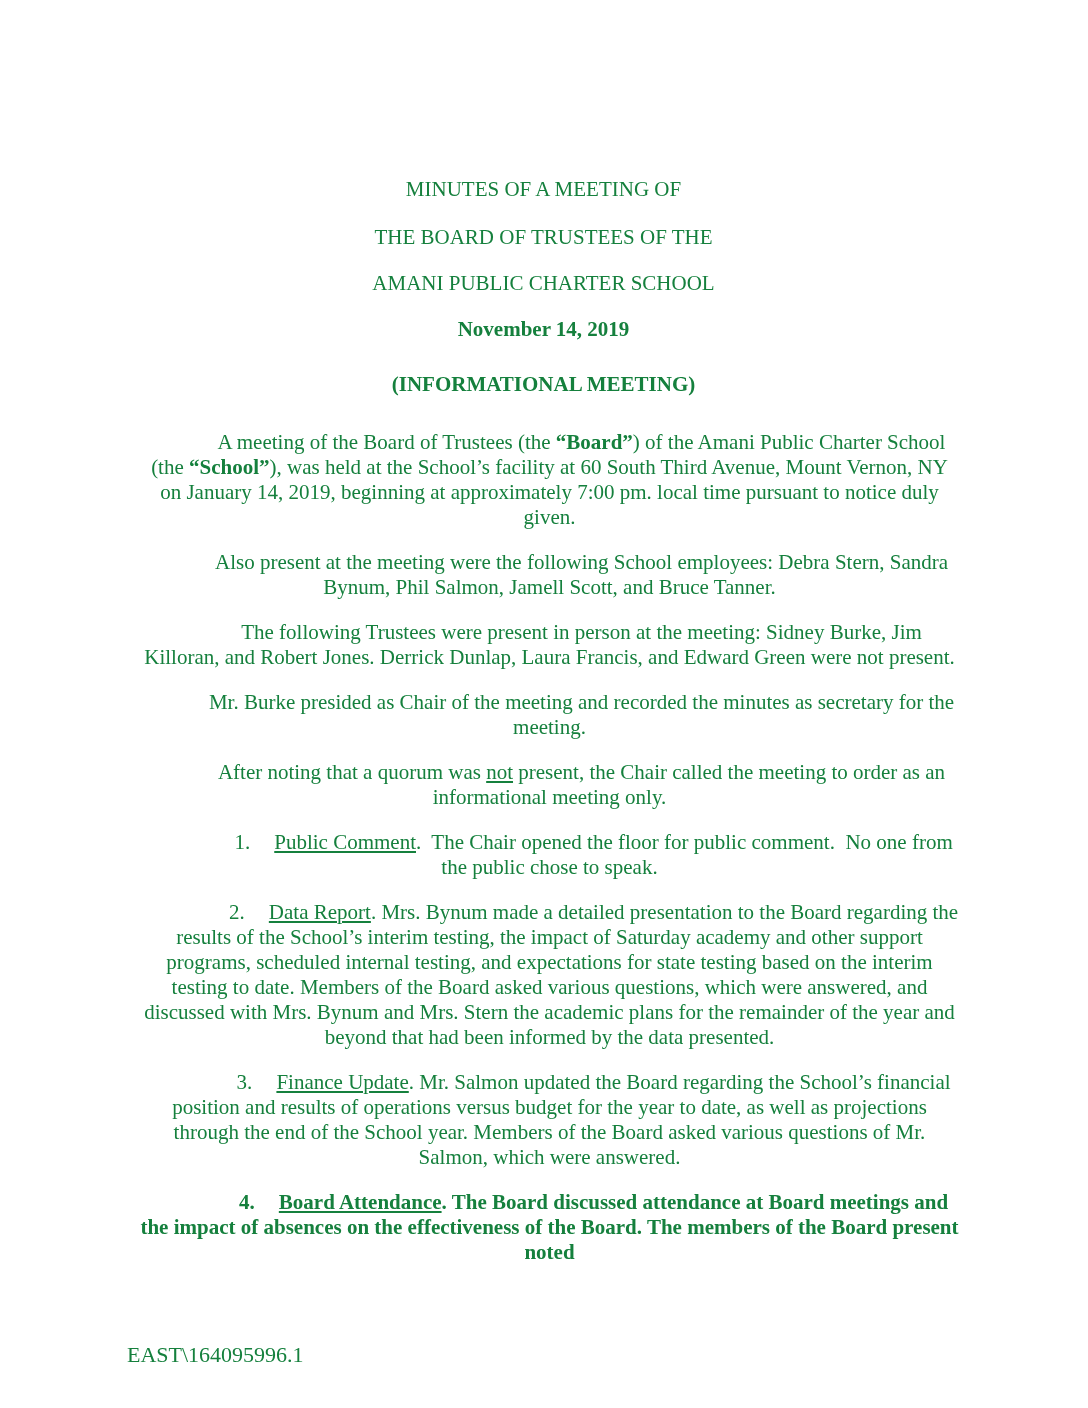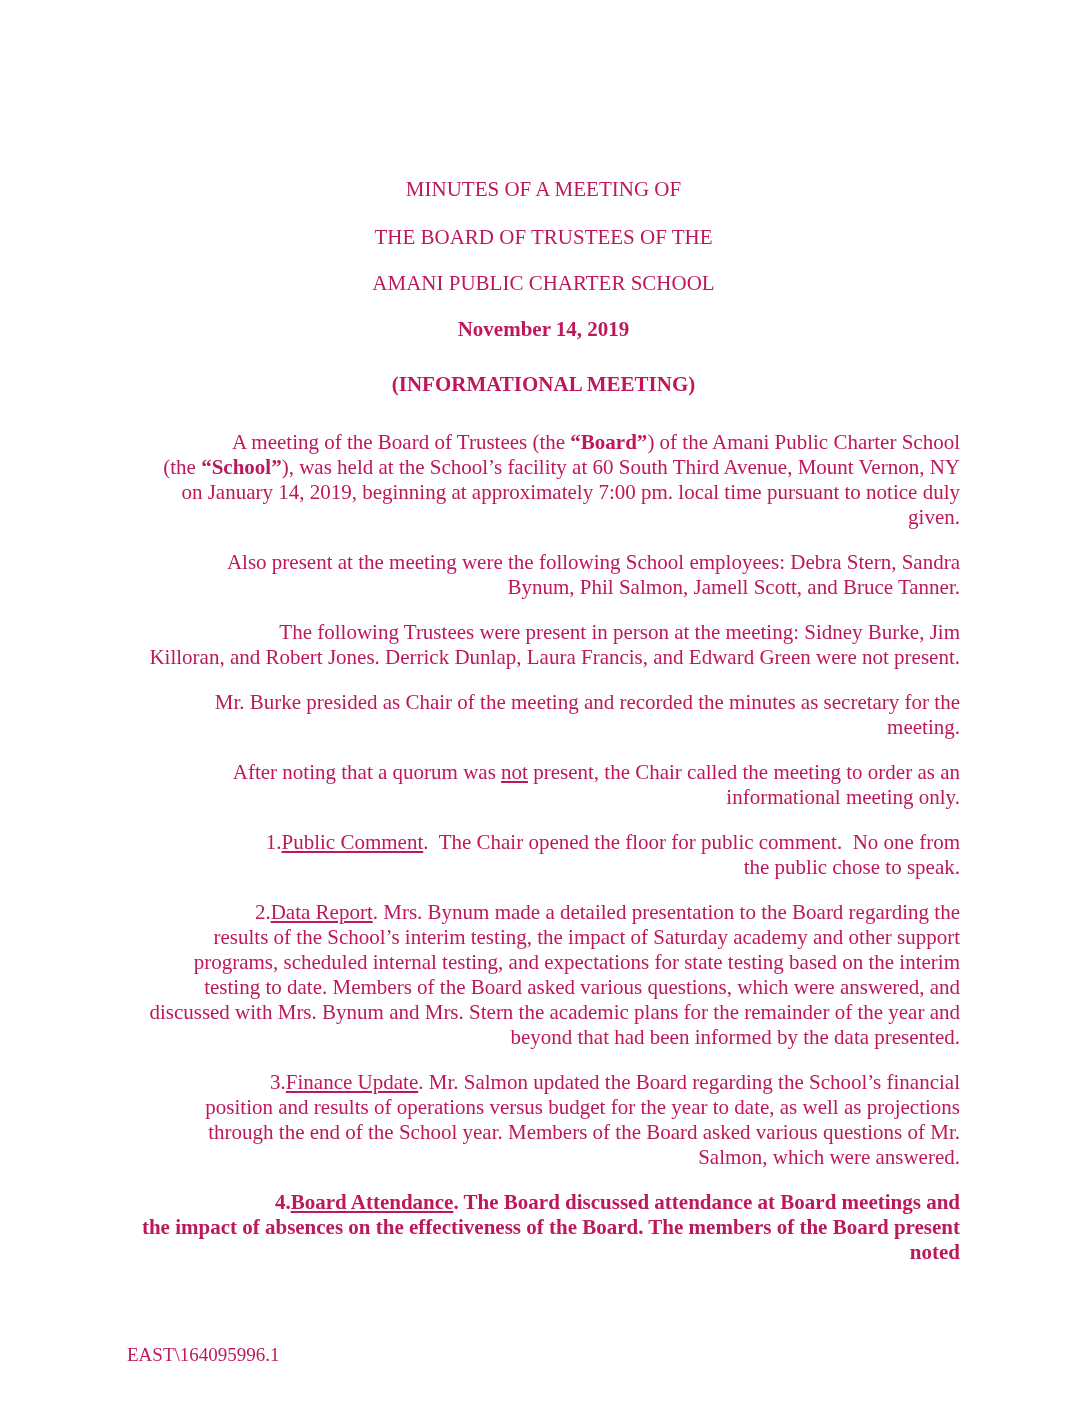--- a/index.html
+++ b/index.html
@@ -5,21 +5,21 @@
   html, body {
     margin: 0;
     padding: 0;
     background: #ffffff;
   }
   .page {
     position: relative;
     width: 1088px;
     height: 1408px;
     background: #ffffff;
-    color: #be185d;
+    color: #15803d;
     font-family: "Liberation Serif", serif;
     font-size: 21px;
     overflow: hidden;
   }
   .content {
     position: absolute;
     left: 127px;
     top: 177px;
     width: 833px;
   }
@@ -30,35 +30,35 @@
   .doc-header .h-line:nth-child(1) { margin-bottom: 23px; }
   .doc-header .h-line:nth-child(2) { margin-bottom: 21px; }
   .doc-header .h-line:nth-child(3) { margin-bottom: 21px; font-weight: normal; }
   .doc-header .h-line:nth-child(4) { margin-bottom: 30px; font-weight: bold; }
   .doc-header .h-line:nth-child(5) { margin-bottom: 33px; font-weight: bold; }
   .doc-body p {
     margin: 0 0 20px 12px;
     line-height: 25px;
     text-indent: 64px;
     white-space: pre-wrap;
-    text-align: right;
+    text-align: center;
   }
   .doc-body p:last-child { margin-bottom: 0; font-weight: bold; }
   .num {
     display: inline-block;
     width: 64px;
     text-indent: 0;
   }
   .b { font-weight: bold; }
   .u { text-decoration: underline; }
   .doc-footer {
     position: absolute;
     left: 127px;
     top: 1345px;
-    font-size: 19px;
+    font-size: 22px;
     line-height: 20px;
   }
 </style>
 </head>
 <body>
 
 <div class="page">
   <div class="content">
 
     <div class="doc-header">

